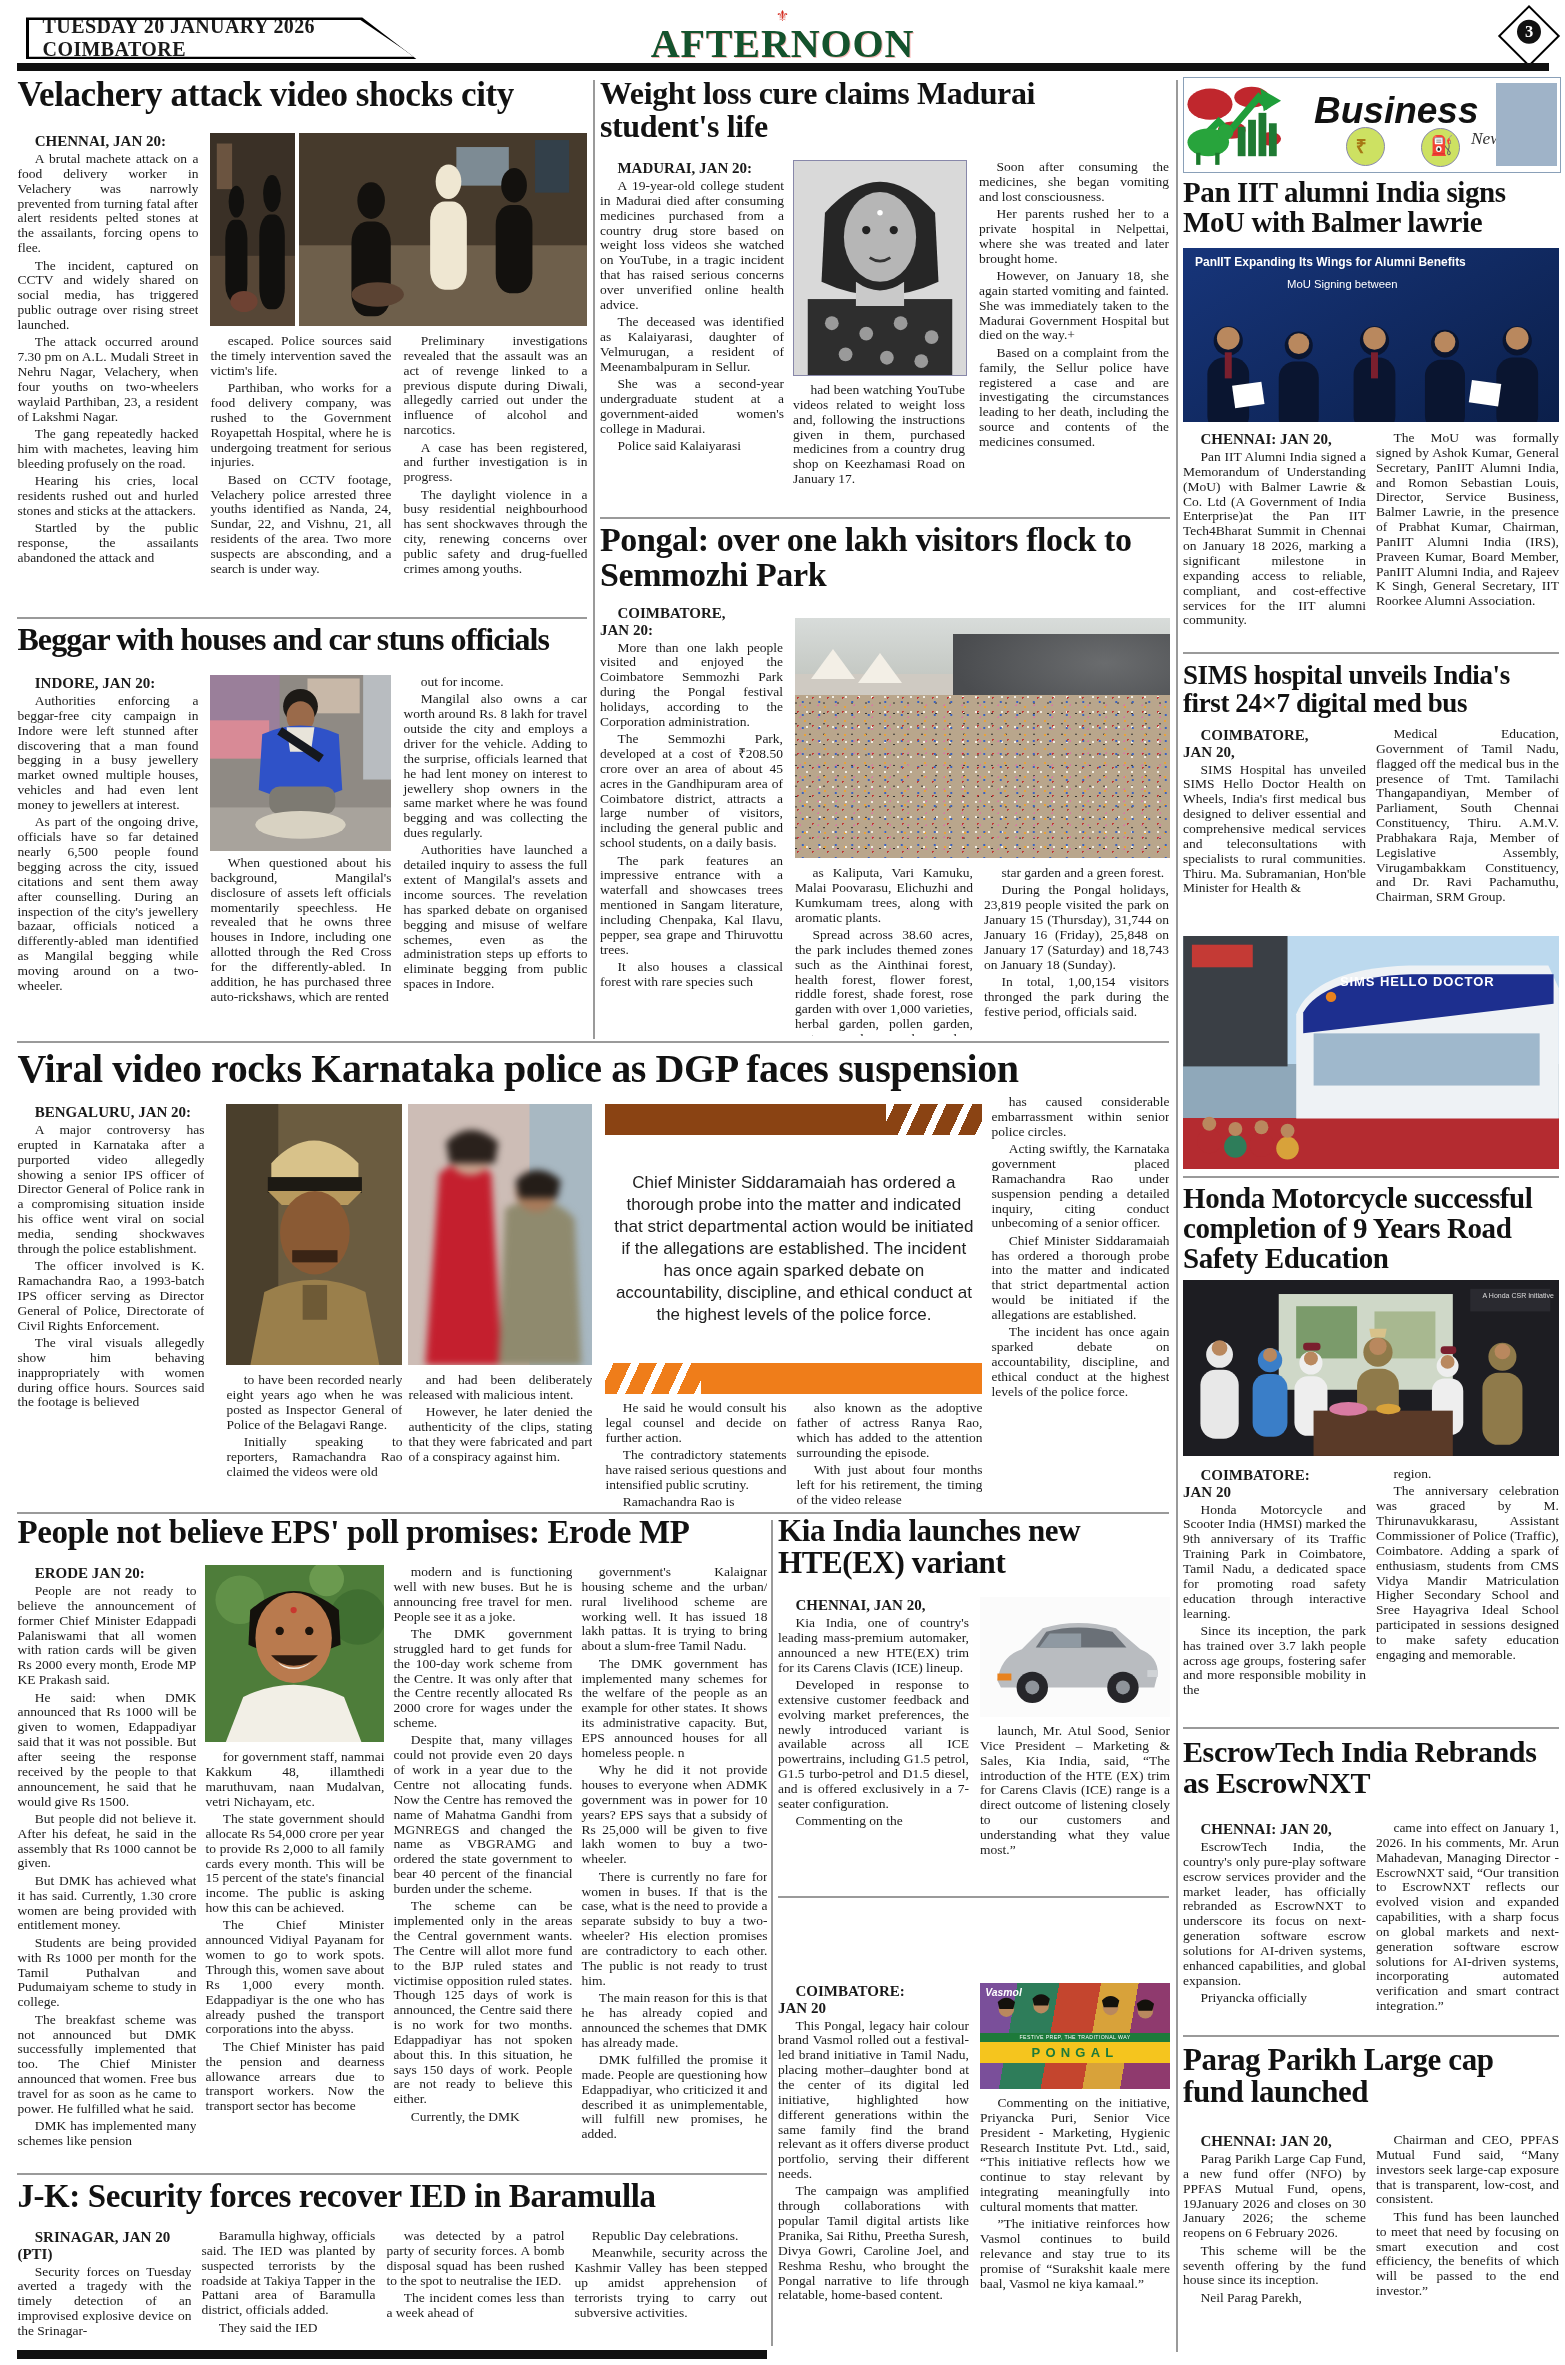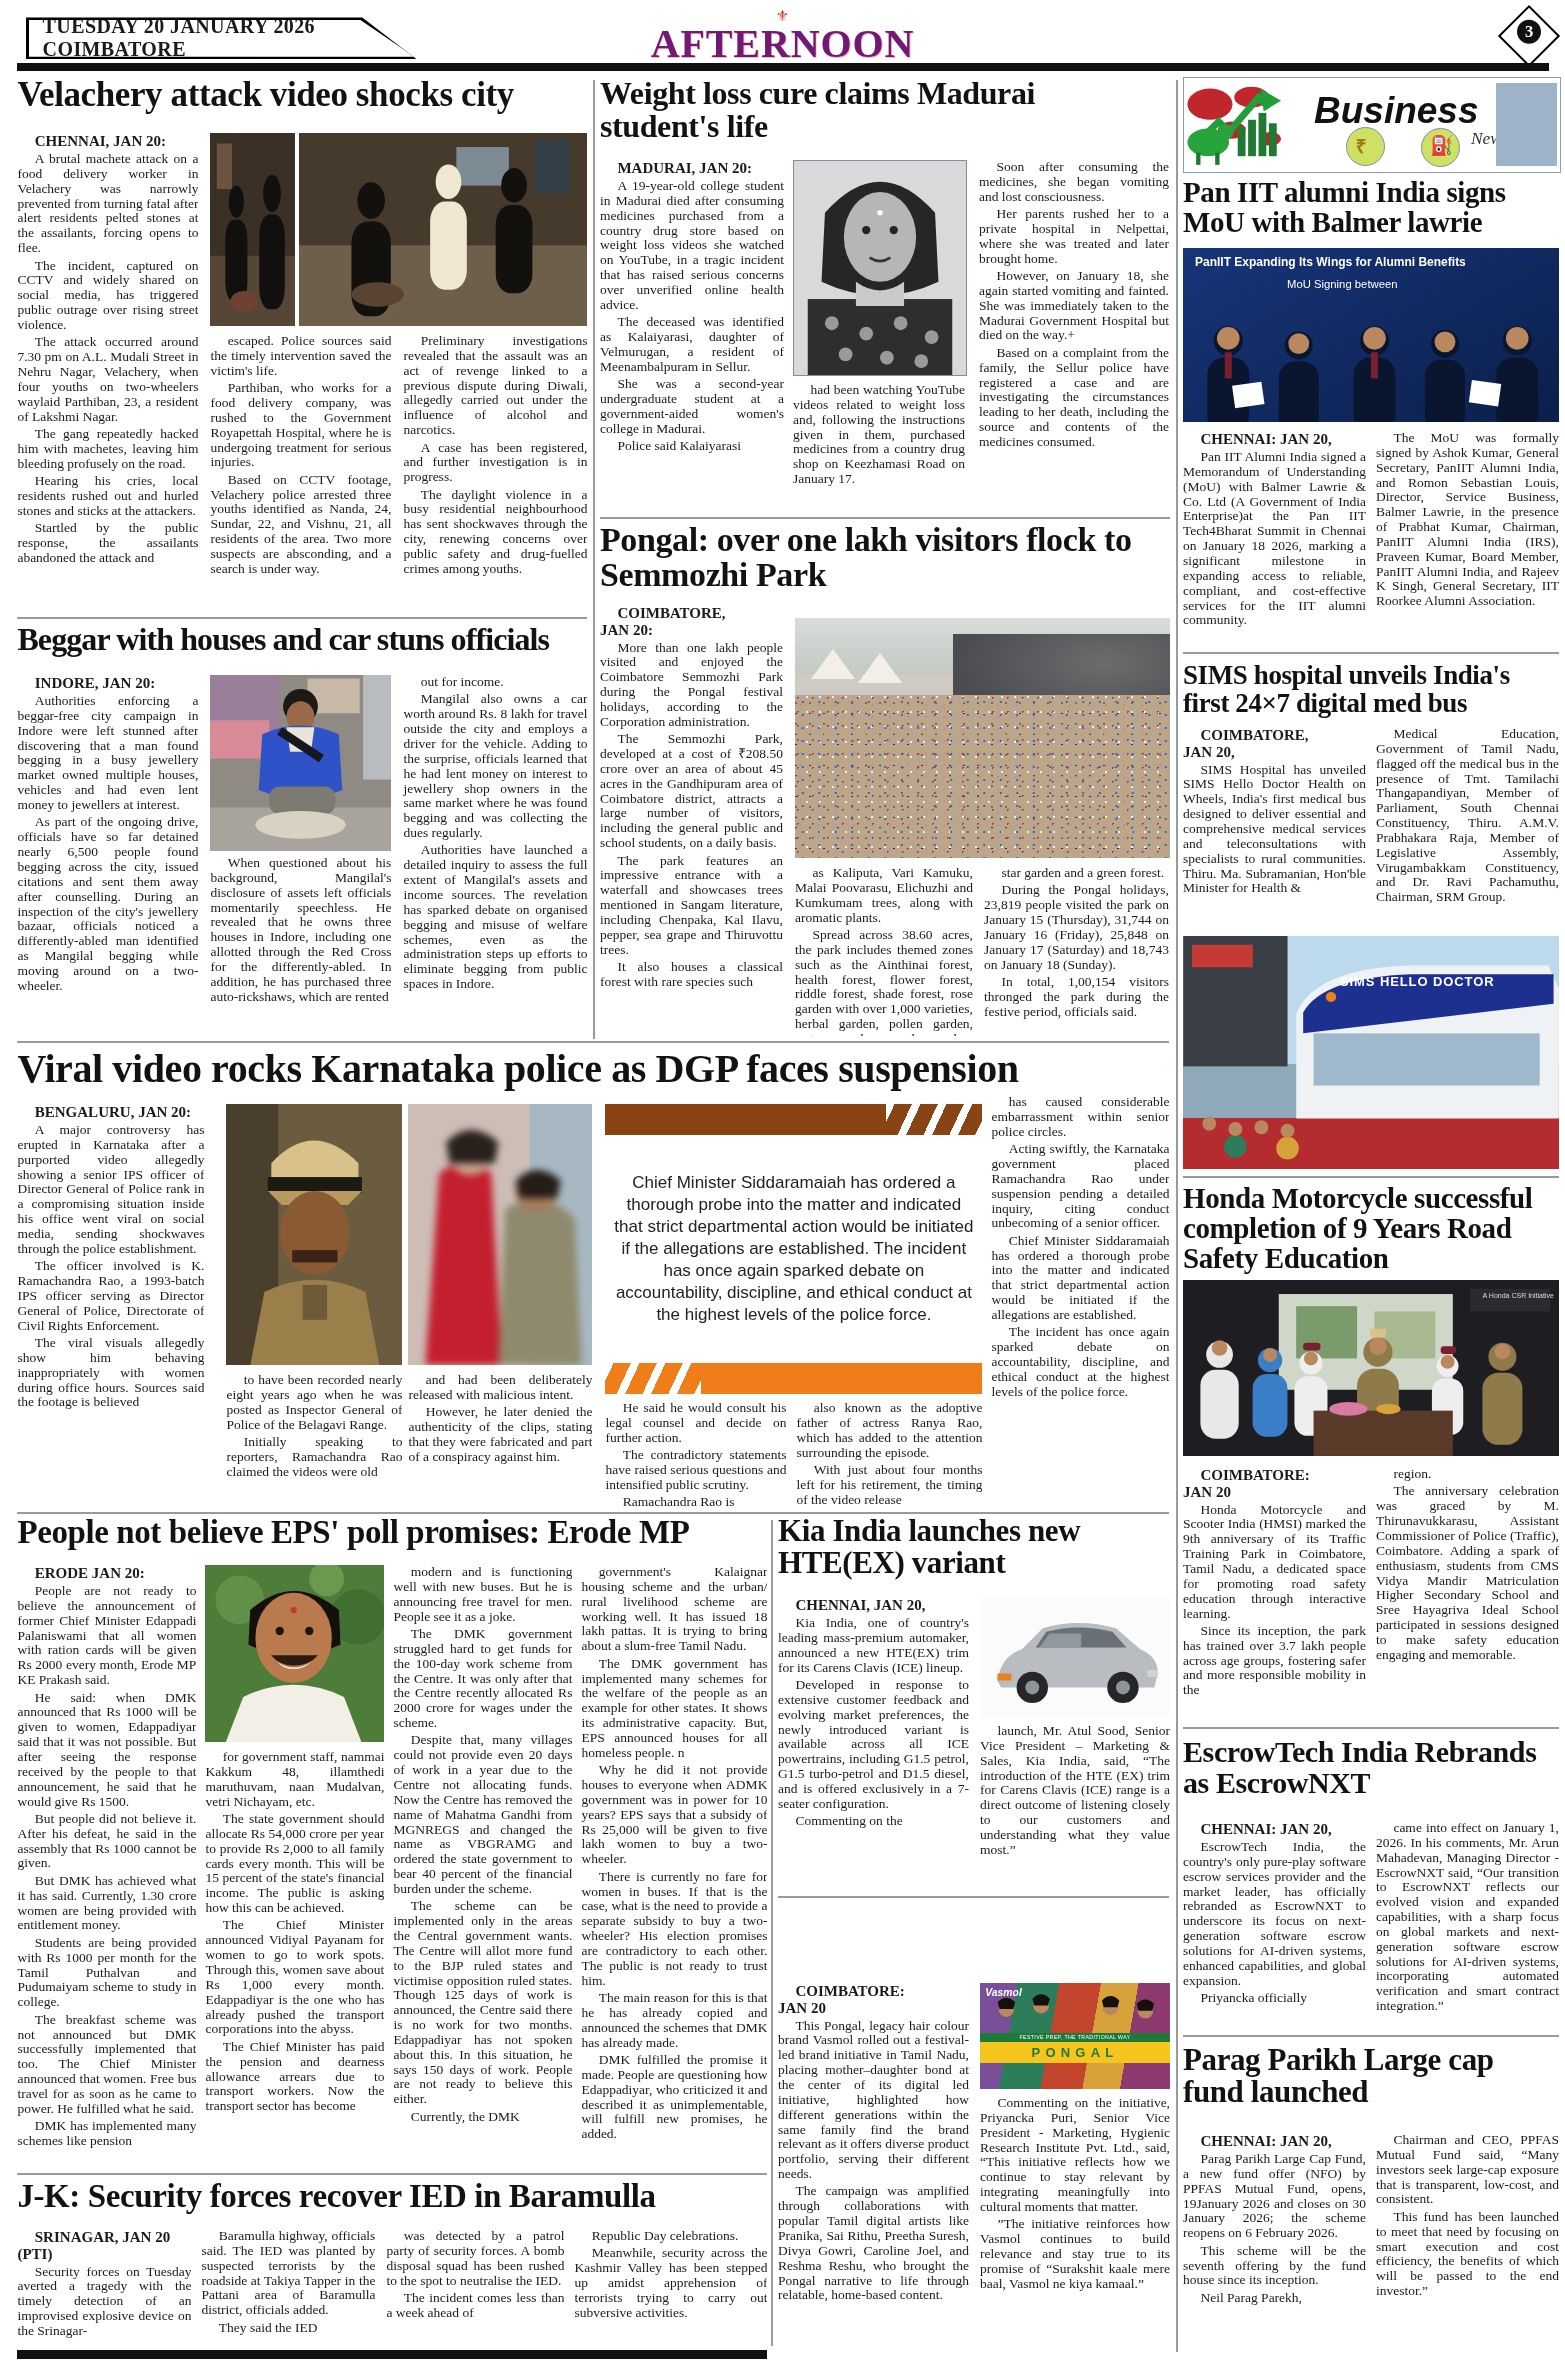--- a/index.html
+++ b/index.html
@@ -6,21 +6,21 @@
   #page{position:relative;width:1565px;height:2366px;background:#fff;overflow:hidden;
         font-family:"Liberation Serif",serif;color:#1a1a1a;}
   
   .datebox{position:absolute;left:26px;top:17.4px;width:391px;height:42px;background:#000;
            clip-path:polygon(0 0,86% 0,100% 100%,0 100%);}
   .datebox .inner{position:absolute;left:2.6px;top:2.6px;right:2.6px;bottom:2.6px;background:#fff;
            clip-path:polygon(0 0,86% 0,100% 100%,0 100%);display:flex;align-items:center;padding-left:14px;
            font-weight:bold;font-size:20px;letter-spacing:0.4px;}
   .masthead{position:absolute;left:600px;top:8.7px;width:365px;text-align:center;}
   .emblem{color:#d42a1e;font-size:15px;line-height:1;font-family:"DejaVu Sans",sans-serif;}
-  .mast-title{color:#701a75;font-weight:bold;font-size:40px;line-height:1.02;letter-spacing:0.9px;
+  .mast-title{color:#14532d;font-weight:bold;font-size:40px;line-height:1.02;letter-spacing:0.9px;
               text-shadow:0.9px 0.9px 0 #f9b9b9;}
   .pagenum{position:absolute;left:1507px;top:14px;width:40px;height:40px;border:2.6px solid #000;background:#fff;
            transform:rotate(45deg);}
   .pagenum .c{position:absolute;left:5.2px;top:5.2px;width:24px;height:24px;border-radius:50%;background:#111;
            display:flex;align-items:center;justify-content:center;}
   .pagenum .n{color:#fff;font-size:16.5px;font-weight:bold;transform:rotate(-45deg);}
   .headbar{position:absolute;left:17.4px;top:63px;width:1532px;height:7.8px;background:#111;}
   .botbar{position:absolute;left:17.4px;top:2350px;width:750px;height:8.7px;background:#111;}
   
   .article{position:absolute;}
@@ -112,21 +112,21 @@
   <div class="divider" style="left:1183px;top:1727px;width:376px;height:1.7px"></div>
   <div class="divider" style="left:1183px;top:2035px;width:376px;height:1.7px"></div>
   <div class="botbar"></div>
 
   <div class="article" style="left:17.4px;top:77px;width:570px;height:539px">
     <div class="hl" style="font-size:35px;width:570px">Velachery attack video shocks city</div>
     <div class="col" style="left:0;top:56px;width:181px;height:487px">
       <p class="dateline">CHENNAI, JAN 20:</p>
       <div>
           <p>A brutal machete attack on a food delivery worker in Velachery was narrowly prevented from turning fatal after alert residents pelted stones at the assailants, forcing opens to flee.</p>
-          <p>The incident, captured on CCTV and widely shared on social media, has triggered public outrage over rising street violence.</p>
+          <p>The incident, captured on CCTV and widely shared on social media, has triggered public outrage over rising street launched.</p>
           <p>The attack occurred around 7.30 pm on A.L. Mudali Street in Nehru Nagar, Velachery, when four youths on two-wheelers waylaid Parthiban, 23, a resident of Lakshmi Nagar.</p>
           <p>The gang repeatedly hacked him with machetes, leaving him bleeding profusely on the road.</p>
           <p>Hearing his cries, local residents rushed out and hurled stones and sticks at the attackers.</p>
           <p>Startled by the public response, the assailants abandoned the attack and</p>
         </div>
     </div>
     <div class="photo" style="left:193px;top:56px;width:377px;height:193px;display:flex;gap:3.5px;background:#fff">
       <svg viewBox="0 0 100 110" preserveAspectRatio="none" style="width:85px;height:193px">
         <rect width="100" height="110" fill="#3a3026"></rect>
           <rect y="70" width="100" height="40" fill="#564636"></rect>

